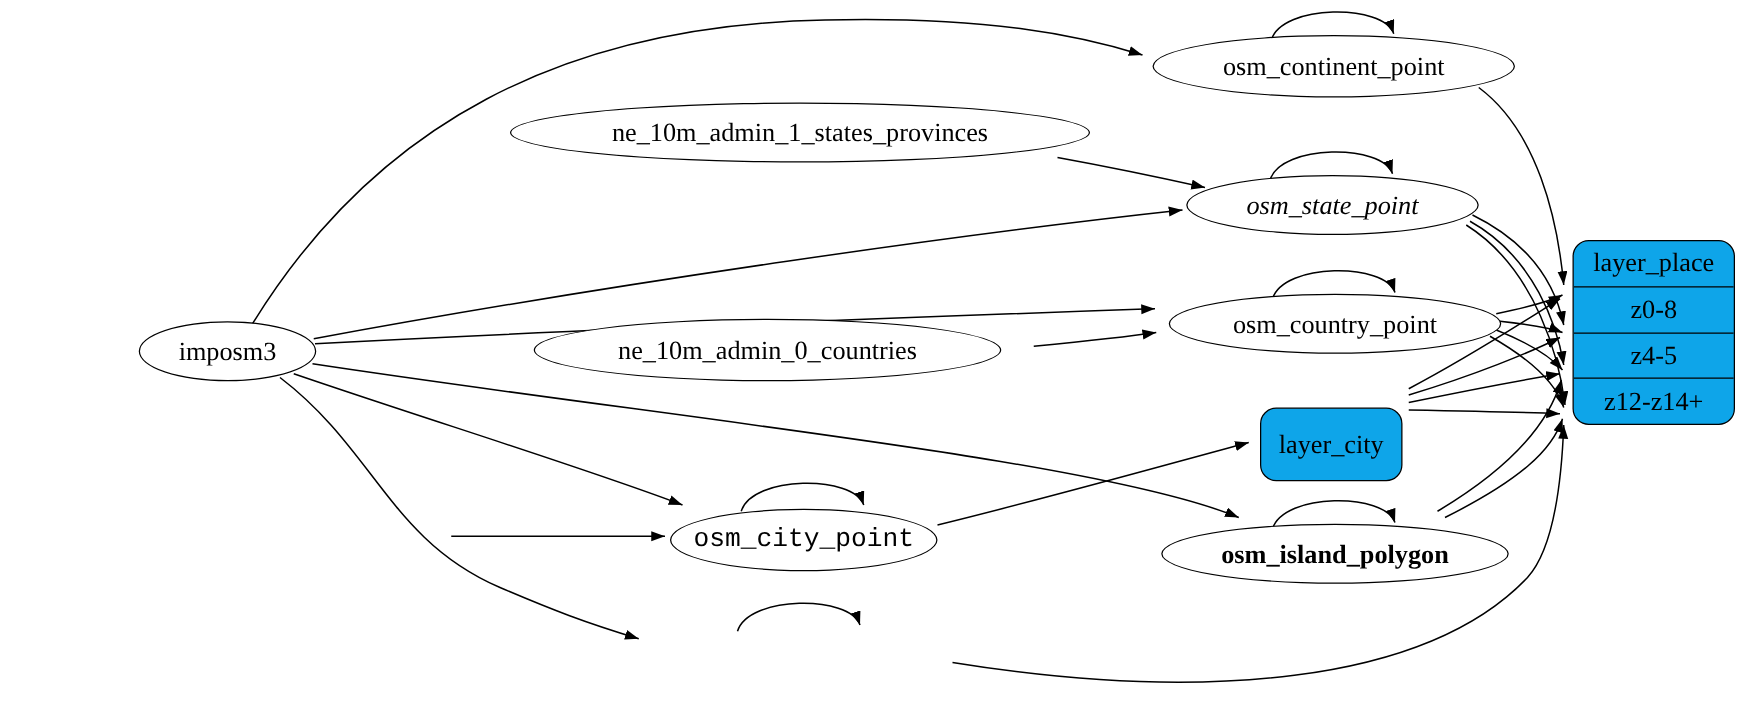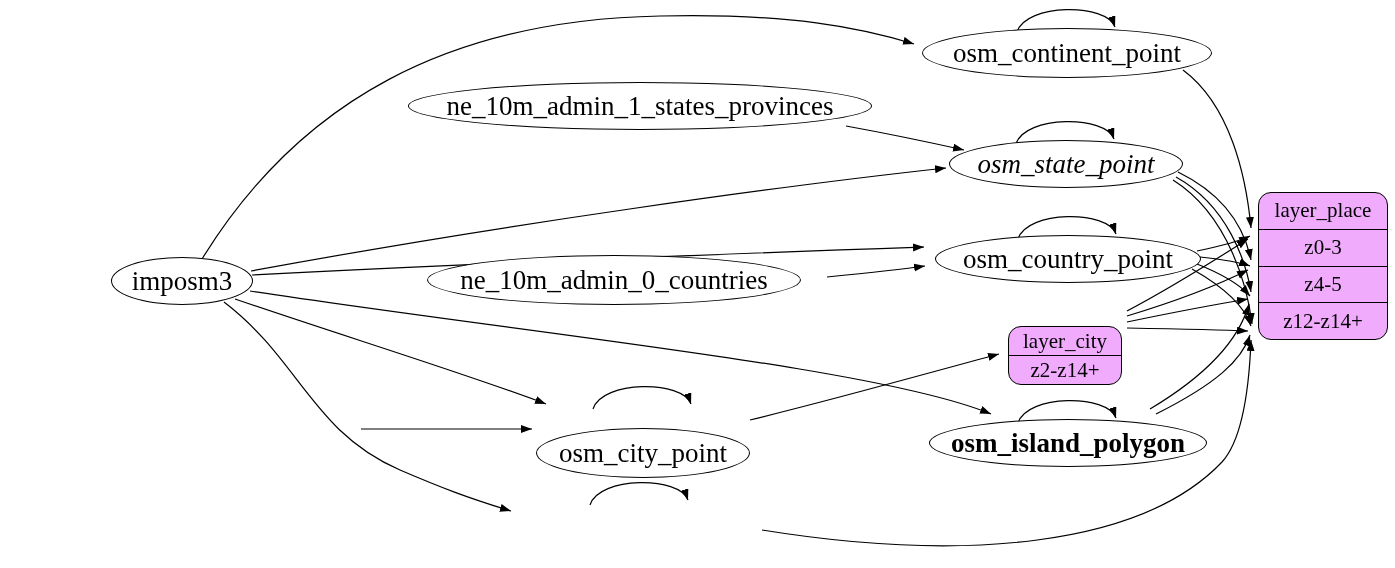--- a/index.html
+++ b/index.html
@@ -1,22 +1,22 @@
 <!DOCTYPE html>
 <html><head>
 <meta charset="utf-8">
 <style>
   html,body{margin:0;padding:0;background:#ffffff;}
   #canvas{position:relative;width:1395px;height:568px;background:#ffffff;overflow:hidden;
           font-family:"Liberation Serif","DejaVu Serif",serif;color:#000;}
   #edges{position:absolute;left:0;top:0;}
   .node{position:absolute;border:1.4px solid #000;border-radius:50%;background:#fff;
-        display:flex;align-items:center;justify-content:center;font-size:27px;line-height:1;
+        display:flex;align-items:center;justify-content:center;font-size:21px;line-height:1;
         box-sizing:border-box;white-space:nowrap;}
-  .record{position:absolute;border:1.6px solid #000;border-radius:13px;background:#f0abfc;
+  .record{position:absolute;border:1.6px solid #000;border-radius:13px;background:#0ea5e9;
           box-sizing:border-box;overflow:hidden;display:flex;flex-direction:column;}
   .record .row{display:flex;align-items:center;justify-content:center;font-size:21px;line-height:1;
                flex:1 1 auto;}
   .record .row + .row{border-top:1.6px solid #000;}
 </style>
 </head>
 <body>
 
 <div id="canvas">
 
@@ -69,30 +69,29 @@
 
   <div class="node" style="left:427px;top:255px;width:374px;height:50px;">ne_10m_admin_0_countries</div>
 
 
   <div class="node" style="left:922px;top:28px;width:290px;height:50px;">osm_continent_point</div>
 
   <div class="node" style="left:949px;top:140px;width:234px;height:48px;font-style:italic;">osm_state_point</div>
 
   <div class="node" style="left:935px;top:235px;width:266px;height:48px;">osm_country_point</div>
 
-  <div class="node" style="left:536px;top:428px;width:214px;height:50px;">osm_city_point</div>
+  <div class="node" style="left:536px;top:407px;width:214px;height:50px;font-family:Liberation Mono, monospace;">osm_city_point</div>
 
   <div class="node" style="left:929px;top:419px;width:278px;height:48px;font-weight:bold;">osm_island_polygon</div>
 
 
   <div class="record" style="left:1008px;top:308px;width:114px;height:59px;margin-top:18px;">
     <div class="row">layer_city</div>
-    <div class="row">z2-z14+</div>
   </div>
 
   <div class="record" style="left:1258px;top:192px;width:130px;height:148px;">
     <div class="row">layer_place</div>
-    <div class="row">z0-3</div>
+    <div class="row">z0-8</div>
     <div class="row">z4-5</div>
     <div class="row">z12-z14+</div>
   </div>
 
 </div>
 
 </body></html>

